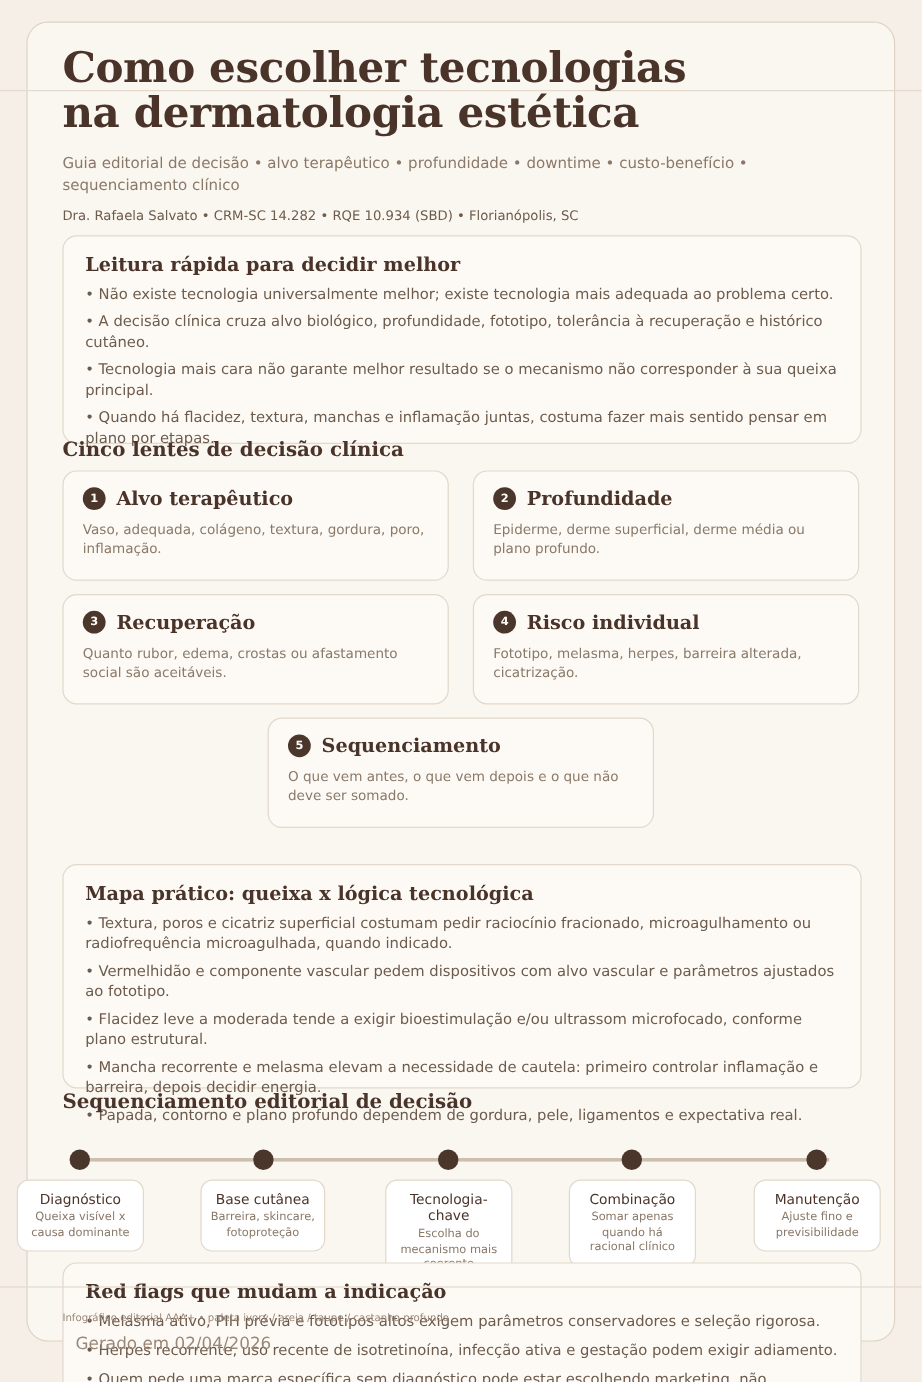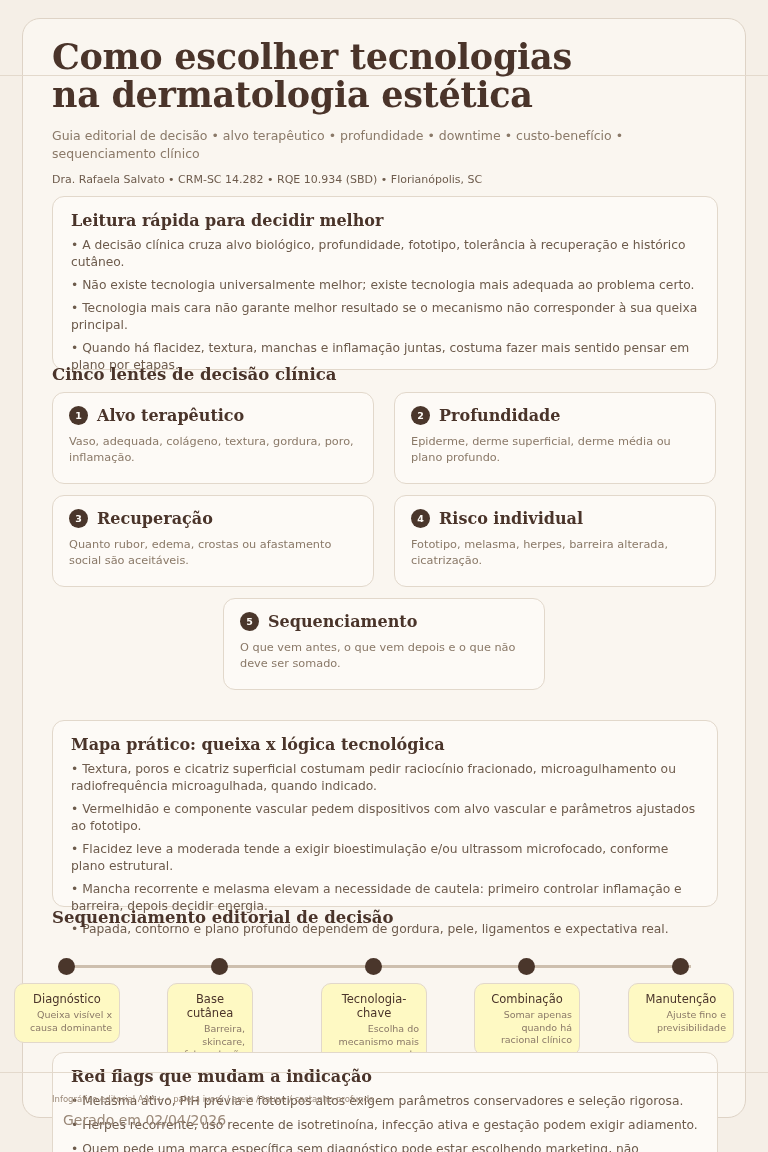--- a/index.html
+++ b/index.html
@@ -187,37 +187,37 @@
     position: absolute;
     width: 17px;
     height: 17px;
     border-radius: 50%;
     background: #4a362b;
     top: 958px;
   }
   .tl-card {
     position: absolute;
     top: 983px;
-    background: #fef9c3;
+    background: #ffffff;
     border: 1px solid #e2d8cb;
     border-radius: 10px;
     padding: 8px 7px;
     box-sizing: border-box;
     text-align: center;
   }
   .tl-label {
     font-size: 11.5px;
     color: #4a342a;
     margin-bottom: 3px;
   }
   .tl-desc {
     font-size: 9.5px;
     line-height: 1.32;
     color: #8a7968;
-    text-align: right;
+    text-align: center;
   }
 
   
   #redflags {
     left: 52px;
     top: 1052px;
     width: 666px;
     height: 140px;
     padding: 14px 18px;
     overflow: visible;
@@ -271,22 +271,22 @@
       <span>Como escolher tecnologias</span><br>
       <span>na dermatologia estética</span>
     </h1>
     <div class="subtitle">Guia editorial de decisão • alvo terapêutico • profundidade • downtime • custo-benefício • sequenciamento clínico</div>
     <div class="byline">Dra. Rafaela Salvato • CRM-SC 14.282 • RQE 10.934 (SBD) • Florianópolis, SC</div>
   </div>
 
   <div class="card" id="quickread">
     <div class="card-title">Leitura rápida para decidir melhor</div>
     <ul class="bullets">
+      <li>• Não existe tecnologia universalmente melhor; existe tecnologia mais adequada ao problema certo.</li>
       <li>• A decisão clínica cruza alvo biológico, profundidade, fototipo, tolerância à recuperação e histórico cutâneo.</li>
-      <li>• Não existe tecnologia universalmente melhor; existe tecnologia mais adequada ao problema certo.</li>
       <li>• Tecnologia mais cara não garante melhor resultado se o mecanismo não corresponder à sua queixa principal.</li>
       <li>• Quando há flacidez, textura, manchas e inflamação juntas, costuma fazer mais sentido pensar em plano por etapas.</li>
     </ul>
   </div>
 
   <div class="section-heading" id="lensesHeading">Cinco lentes de decisão clínica</div>
 
   <div class="card lens" id="lens0">
     <div class="lens-head">
       <div class="badge">1</div>
@@ -345,21 +345,21 @@
   <div class="tl-dot" style="left:58px;"></div>
   <div class="tl-dot" style="left:211px;"></div>
   <div class="tl-dot" style="left:365px;"></div>
   <div class="tl-dot" style="left:518px;"></div>
   <div class="tl-dot" style="left:672px;"></div>
 
   <div class="tl-card" style="left:14px;  width:106px;">
     <div class="tl-label">Diagnóstico</div>
     <div class="tl-desc">Queixa visível x causa dominante</div>
   </div>
-  <div class="tl-card" style="left:167px; width:86px;">
+  <div class="tl-card" style="left:167px; width:104px;">
     <div class="tl-label">Base cutânea</div>
     <div class="tl-desc">Barreira, skincare, fotoproteção</div>
   </div>
   <div class="tl-card" style="left:321px; width:106px;">
     <div class="tl-label">Tecnologia-chave</div>
     <div class="tl-desc">Escolha do mecanismo mais coerente</div>
   </div>
   <div class="tl-card" style="left:474px; width:106px;">
     <div class="tl-label">Combinação</div>
     <div class="tl-desc">Somar apenas quando há racional clínico</div>

